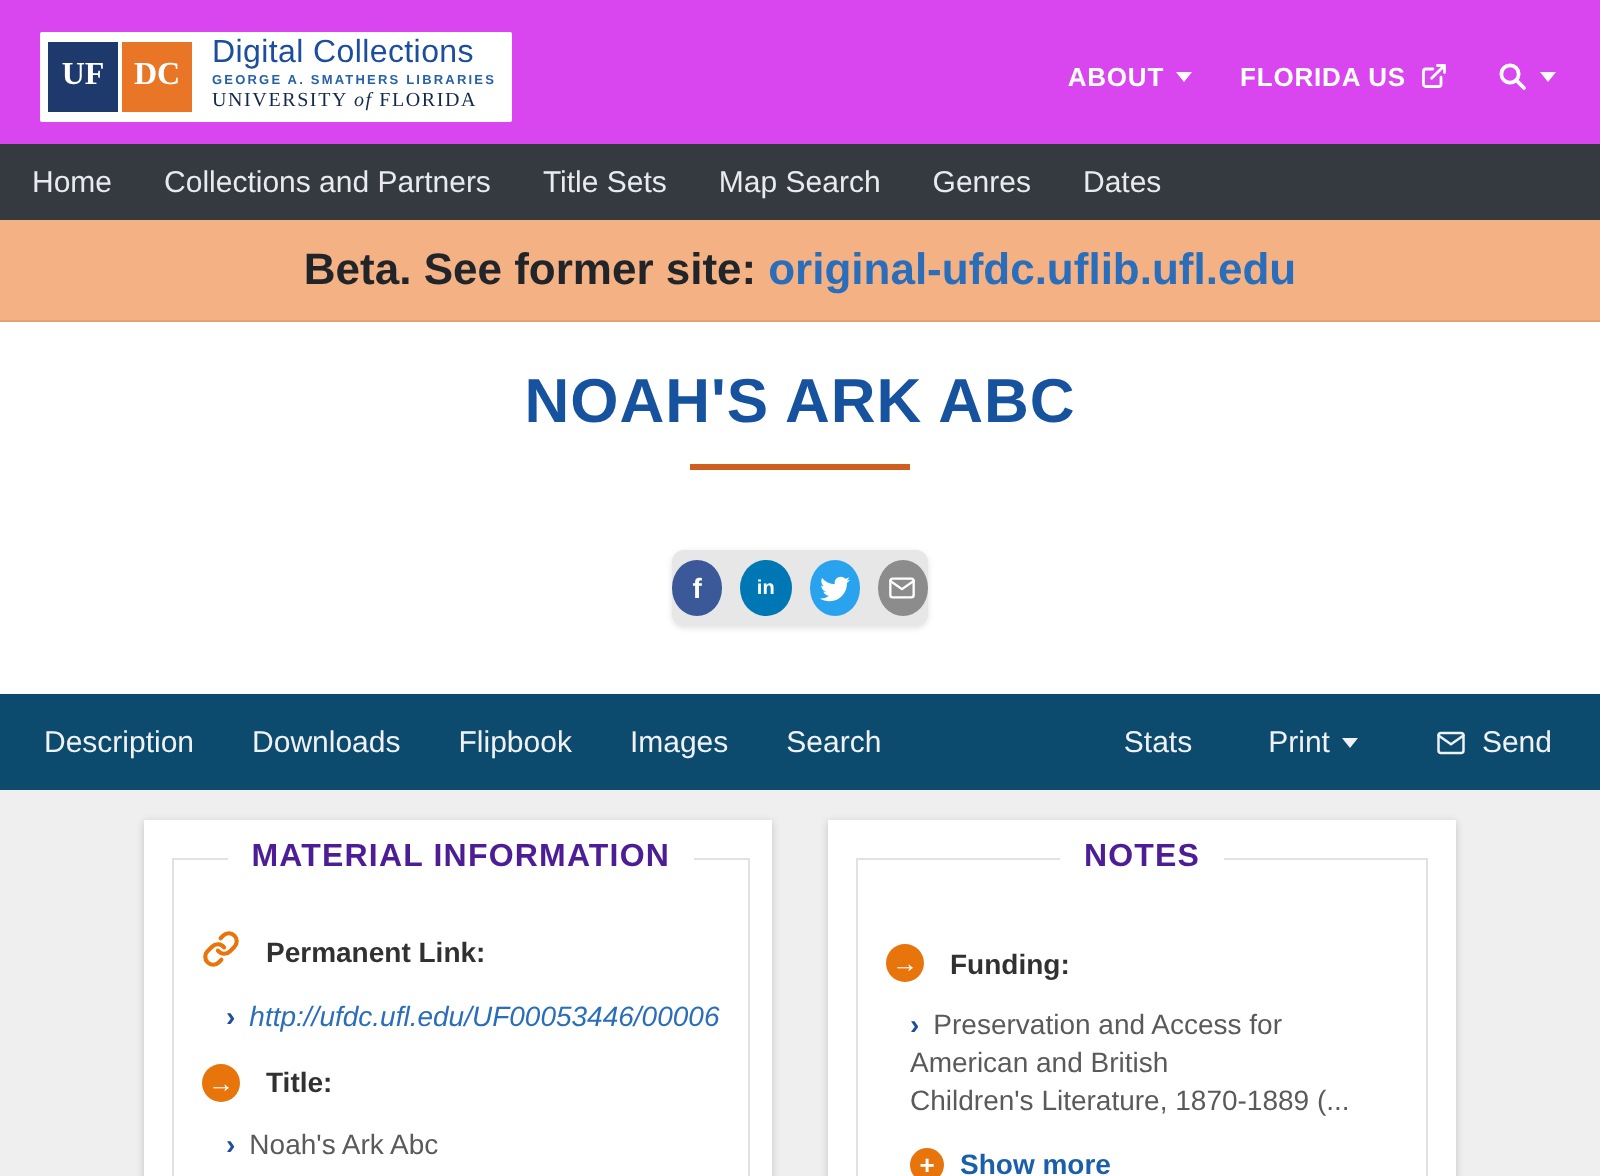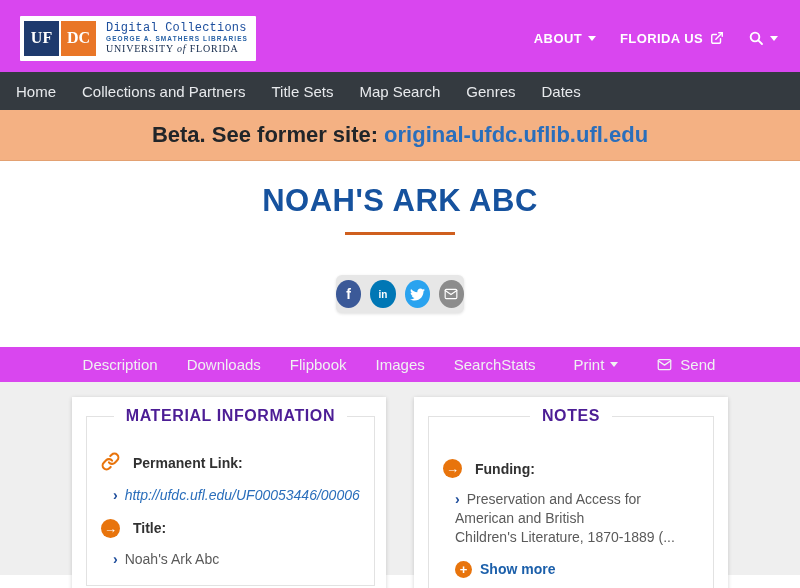--- a/index.html
+++ b/index.html
@@ -32,23 +32,23 @@
     display: flex; align-items: center; justify-content: center;
     color: #fff;
     font-family: "Liberation Serif", serif;
     font-weight: bold;
     font-size: 16px;
   }
   .logo-sq.uf { background: #1e3a6d; }
   .logo-sq.dc { background: #e97627; margin-left: 2px; }
   .logo-text { margin-left: 10px; line-height: 1.05; }
   .logo-title {
-    font-family: Liberation Mono, monospace;
+    font-family: Liberation Sans, sans-serif;
     color: #1c4e9d;
-    font-size: 12px;
+    font-size: 16px;
     letter-spacing: 0.2px;
   }
   .logo-sub1 {
     color: #2862a6;
     font-size: 6.5px;
     font-weight: bold;
     letter-spacing: 1.1px;
     margin-top: 2px;
   }
   .logo-sub2 {
@@ -128,25 +128,25 @@
     display: flex; align-items: center; justify-content: center;
     color: #fff; cursor: pointer; border: none;
   }
   .social-btn.facebook { background: #3b5998; font-weight: bold; font-size: 14px; }
   .social-btn.linkedin { background: #0077b5; font-weight: bold; font-size: 10px; }
   .social-btn.twitter  { background: #2aa3ef; }
   .social-btn.email    { background: #8c8c8c; }
 
   
   .item-toolbar {
-    height: 35px;
-    background: #d946ef;
-    display: flex;
-    align-items: center;
-    justify-content: center;
+    height: 48px;
+    background: #0c4a6e;
+    display: flex;
+    align-items: center;
+    justify-content: space-between;
     padding: 0 24px 0 22px;
   }
   .toolbar-left, .toolbar-right { display: flex; align-items: center; }
   .toolbar-left { gap: 29px; }
   .toolbar-right { gap: 38px; }
   .toolbar-item {
     color: #f0f1f2; font-size: 15px; cursor: pointer;
     display: flex; align-items: center; white-space: nowrap;
   }
   .toolbar-item .hicon { margin: 0 7px 0 0; }

